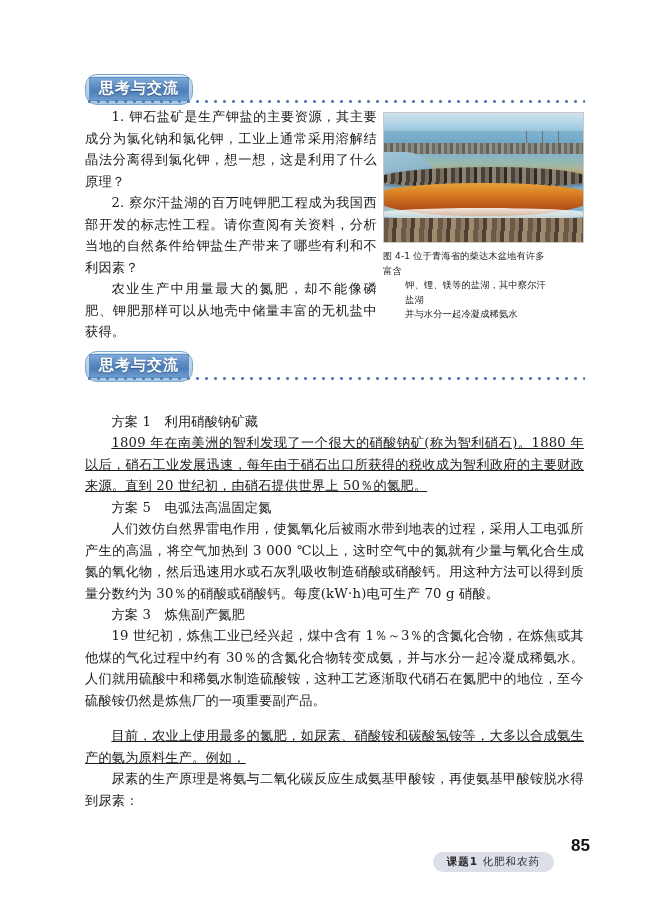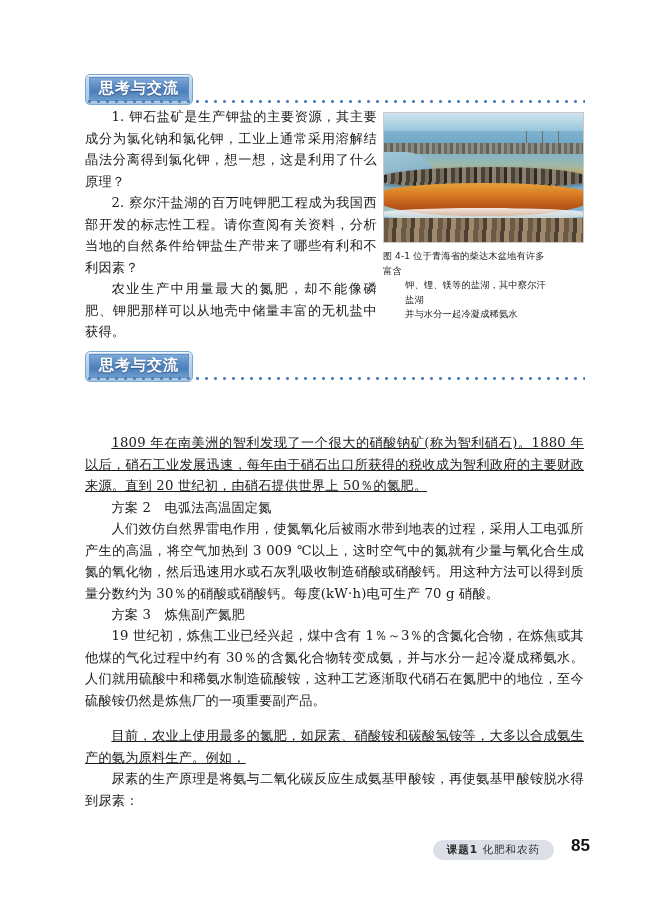--- a/index.html
+++ b/index.html
@@ -28,21 +28,21 @@
     position: absolute;
     left: 85px;
     width: 500px;
   }
   .badge {
     display: inline-block;
     position: relative;
     padding: 2px 3px 3px 3px;
     background: linear-gradient(180deg,#cfe0f2 0%, #b9d2ea 45%, #a8c7e4 100%);
     border: 1px solid #7ba7d0;
-    border-radius: 5px;
+    border-radius: 12px;
     box-shadow: 0 1px 0 rgba(255,255,255,0.7) inset;
   }
   .badge-inner {
     display: block;
     padding: 1px 9px 2px 9px;
     background: linear-gradient(180deg,#7fa9d6 0%, #5b8cc4 38%, #4c7fba 62%, #6d9bcc 100%);
     border: 1px solid #5f90c6;
     color: #ffffff;
     font-family: "DejaVu Sans", "Liberation Sans", sans-serif;
     font-weight: bold;
@@ -159,21 +159,21 @@
   .footer {
     position: absolute;
     left: 0;
     top: 836px;
     width: 650px;
     height: 26px;
   }
   .footer-pill {
     position: absolute;
     right: 96px;
-    top: 4px;
+    top: 16px;
     padding: 3px 14px 4px 14px;
     background: #dcdfe8;
     border-radius: 11px;
     font-size: 10.5px;
     line-height: 13px;
     color: #2a2a2a;
     letter-spacing: 1px;
     white-space: nowrap;
   }
   .footer-pill .pill-num {
@@ -233,24 +233,25 @@
   </div>
 
   <div class="section-head" style="top:351px;">
     <span class="badge">
       <span class="badge-inner">思考与交流</span>
     </span>
   </div>
   <div class="dots" style="left:85px; top:377px;"></div>
 
 
+  <div class="para indent full" style="top:411px;">方案 1　利用硝酸钠矿藏</div>
   <div class="para indent full" style="top:432px;text-decoration:underline;">1809 年在南美洲的智利发现了一个很大的硝酸钠矿(称为智利硝石)。1880 年以后，硝石工业发展迅速，每年由于硝石出口所获得的税收成为智利政府的主要财政来源。直到 20 世纪初，由硝石提供世界上 50％的氮肥。</div>
 
-  <div class="para indent full" style="top:497px;">方案 2　电弧法高温固定氮</div>
-  <div class="para indent full" style="top:518px;">人们效仿自然界雷电作用，使氮氧化后被雨水带到地表的过程，采用人工电弧所产生的高温，将空气加热到 3 009 ℃以上，这时空气中的氮就有少量与氧化合生成氮的氧化物，然后迅速用水或石灰乳吸收制造硝酸或硝酸钙。用这种方法可以得到质量分数约为 30％的硝酸或硝酸钙。每度(kW·h)电可生产 70 g 硝酸。</div>
+  <div class="para indent full" style="top:497px;">方案 5　电弧法高温固定氮</div>
+  <div class="para indent full" style="top:518px;">人们效仿自然界雷电作用，使氮氧化后被雨水带到地表的过程，采用人工电弧所产生的高温，将空气加热到 3 000 ℃以上，这时空气中的氮就有少量与氧化合生成氮的氧化物，然后迅速用水或石灰乳吸收制造硝酸或硝酸钙。用这种方法可以得到质量分数约为 30％的硝酸或硝酸钙。每度(kW·h)电可生产 70 g 硝酸。</div>
 
   <div class="para indent full" style="top:604px;">方案 3　炼焦副产氮肥</div>
   <div class="para indent full" style="top:625px;">19 世纪初，炼焦工业已经兴起，煤中含有 1％～3％的含氮化合物，在炼焦或其他煤的气化过程中约有 30％的含氮化合物转变成氨，并与水分一起冷凝成稀氨水。人们就用硫酸中和稀氨水制造硫酸铵，这种工艺逐渐取代硝石在氮肥中的地位，至今硫酸铵仍然是炼焦厂的一项重要副产品。</div>
 
   <div class="para indent full" style="top:725px;text-decoration:underline;">目前，农业上使用最多的氮肥，如尿素、硝酸铵和碳酸氢铵等，大多以合成氨生产的氨为原料生产。例如，</div>
 
   <div class="para indent full" style="top:768px;">尿素的生产原理是将氨与二氧化碳反应生成氨基甲酸铵，再使氨基甲酸铵脱水得到尿素：</div>
 
   <div class="footer">
     <div class="footer-pill">

